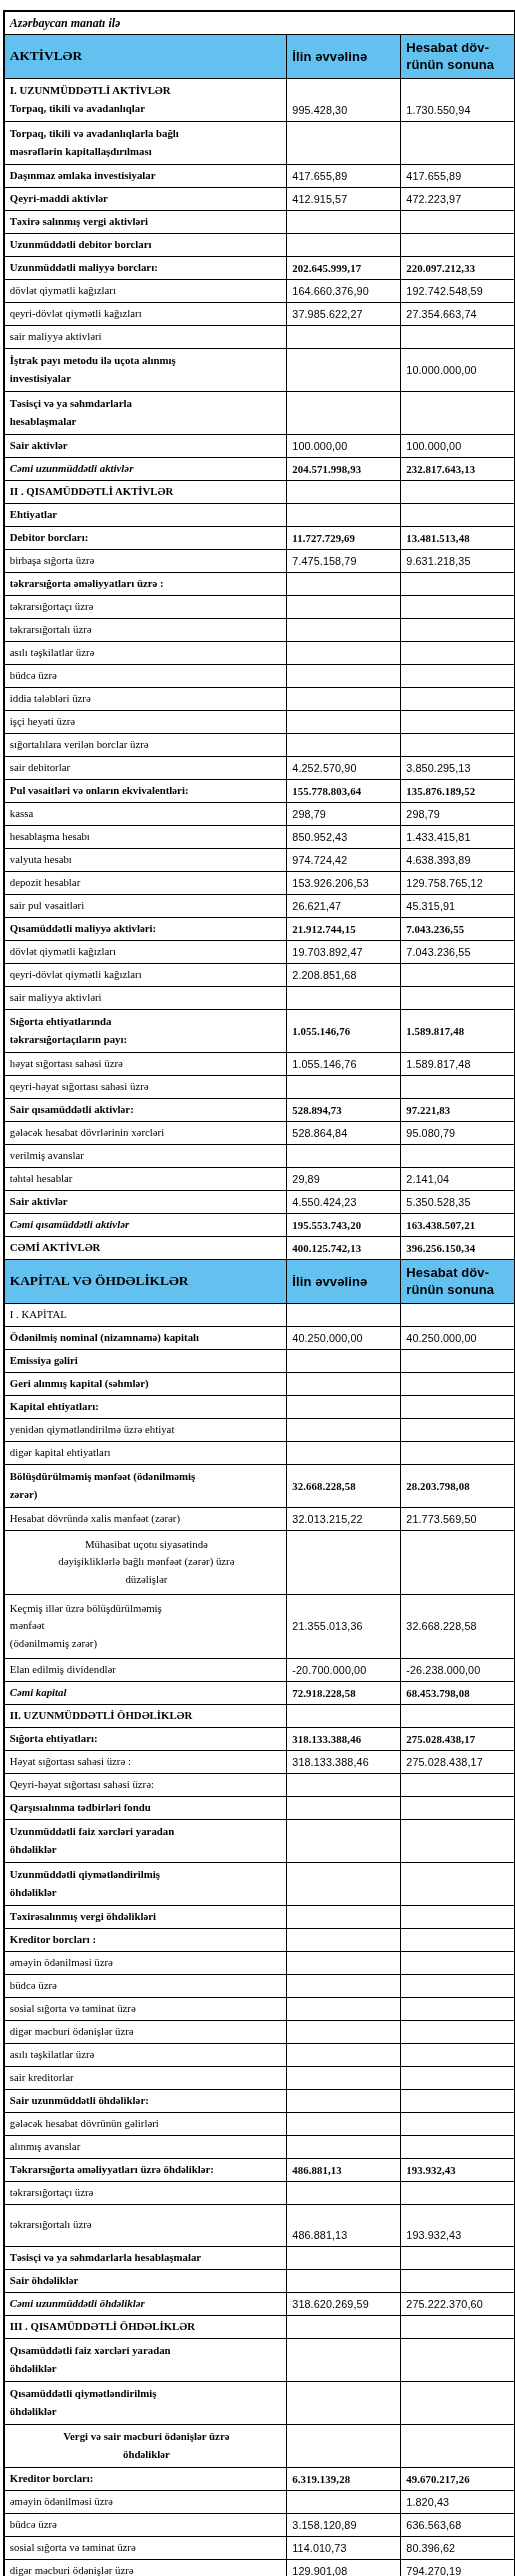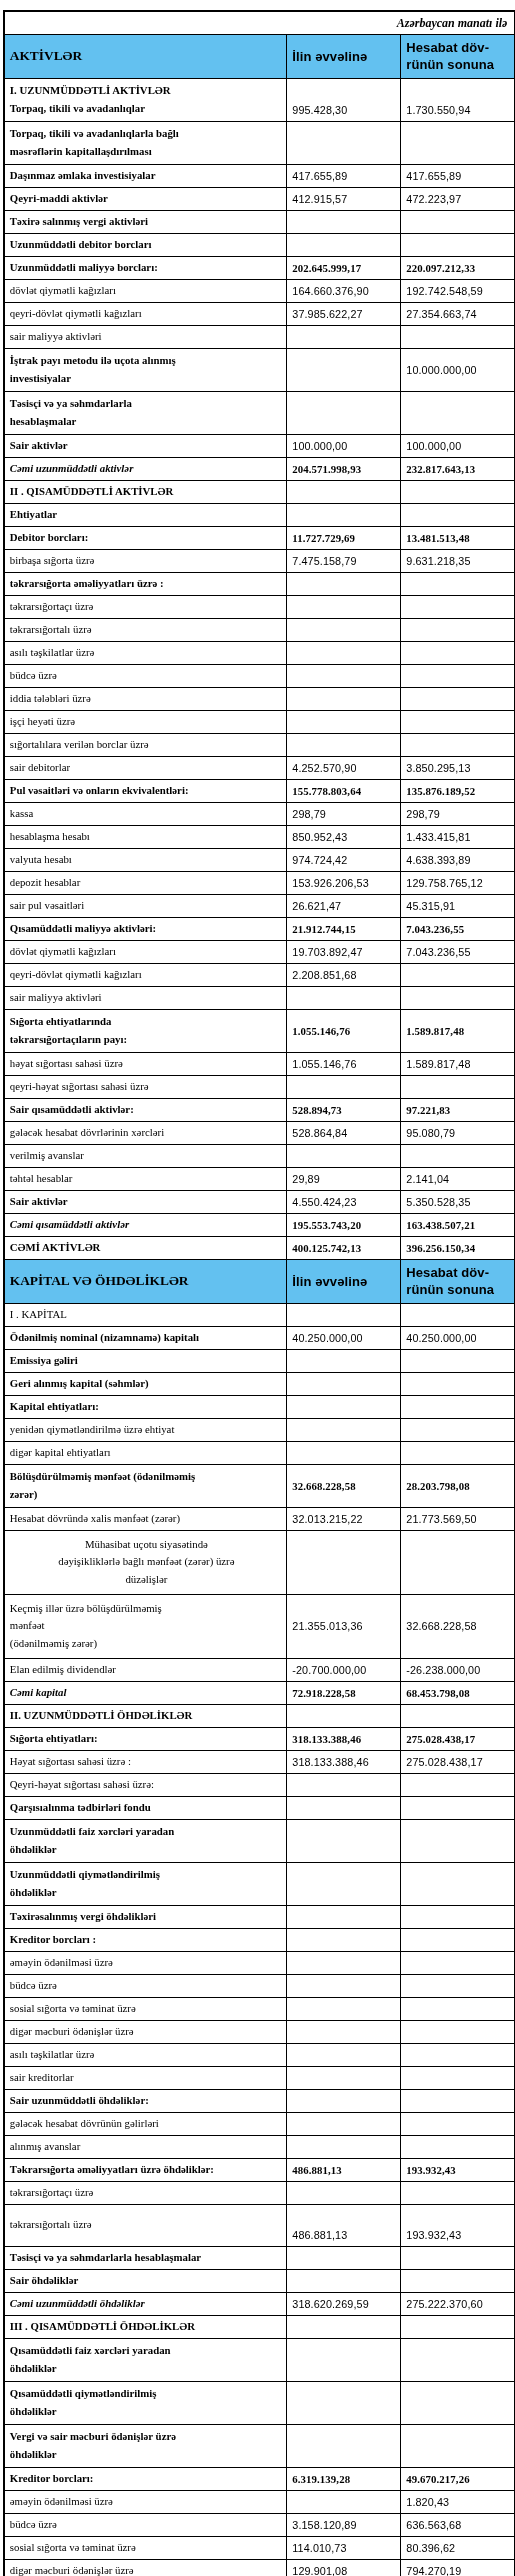--- a/index.html
+++ b/index.html
@@ -24,21 +24,20 @@
   col.c-v1 { width: 114px; }
   col.c-v2 { width: 114px; }
   td {
     border: 1.5px solid #000;
     vertical-align: middle;
     padding: 1.5px 3.1px 1.5px 5.2px;
     overflow: hidden;
   }
   
   tr.note td {
-    text-align: right;
     font-style: italic;
     font-weight: bold;
     font-size: 12px;
     height: 18.5px;
     padding-right: 6.2px;
   }
   
   tr.header td {
     background: #63C1F0;
     font-weight: bold;
@@ -539,21 +538,21 @@
 öhdəliklər</td>
           <td class="val"></td>
           <td class="val"></td>
         </tr>
         <tr class="row bold" style="height: 43px; padding-left: 48px;">
           <td class="lbl">Qısamüddətli qiymətləndirilmiş
 öhdəliklər</td>
           <td class="val"></td>
           <td class="val"></td>
         </tr>
-        <tr class="row bold" style="height: 43px;">
+        <tr class="row bold" style="height: 43px; text-align: center;">
           <td class="lbl">Vergi və sair məcburi ödənişlər üzrə
 öhdəliklər</td>
           <td class="val"></td>
           <td class="val"></td>
         </tr>
         <tr class="row bold vbold">
           <td class="lbl">Kreditor borcları:</td>
           <td class="val">6.319.139,28</td>
           <td class="val">49.670.217,26</td>
         </tr>

